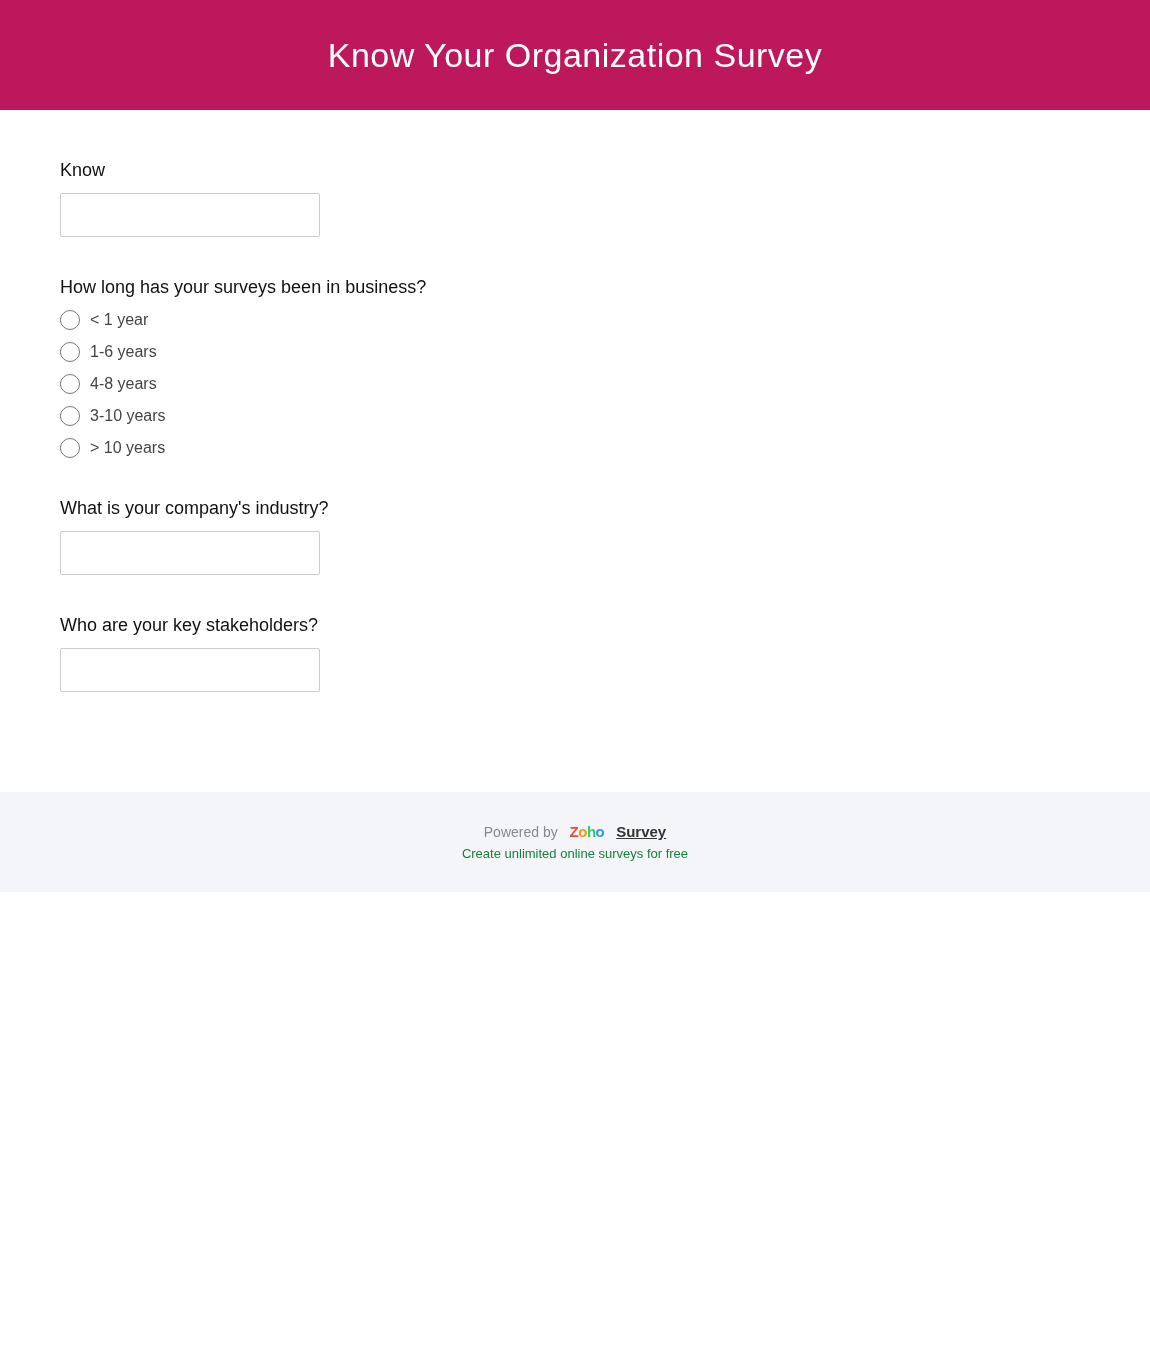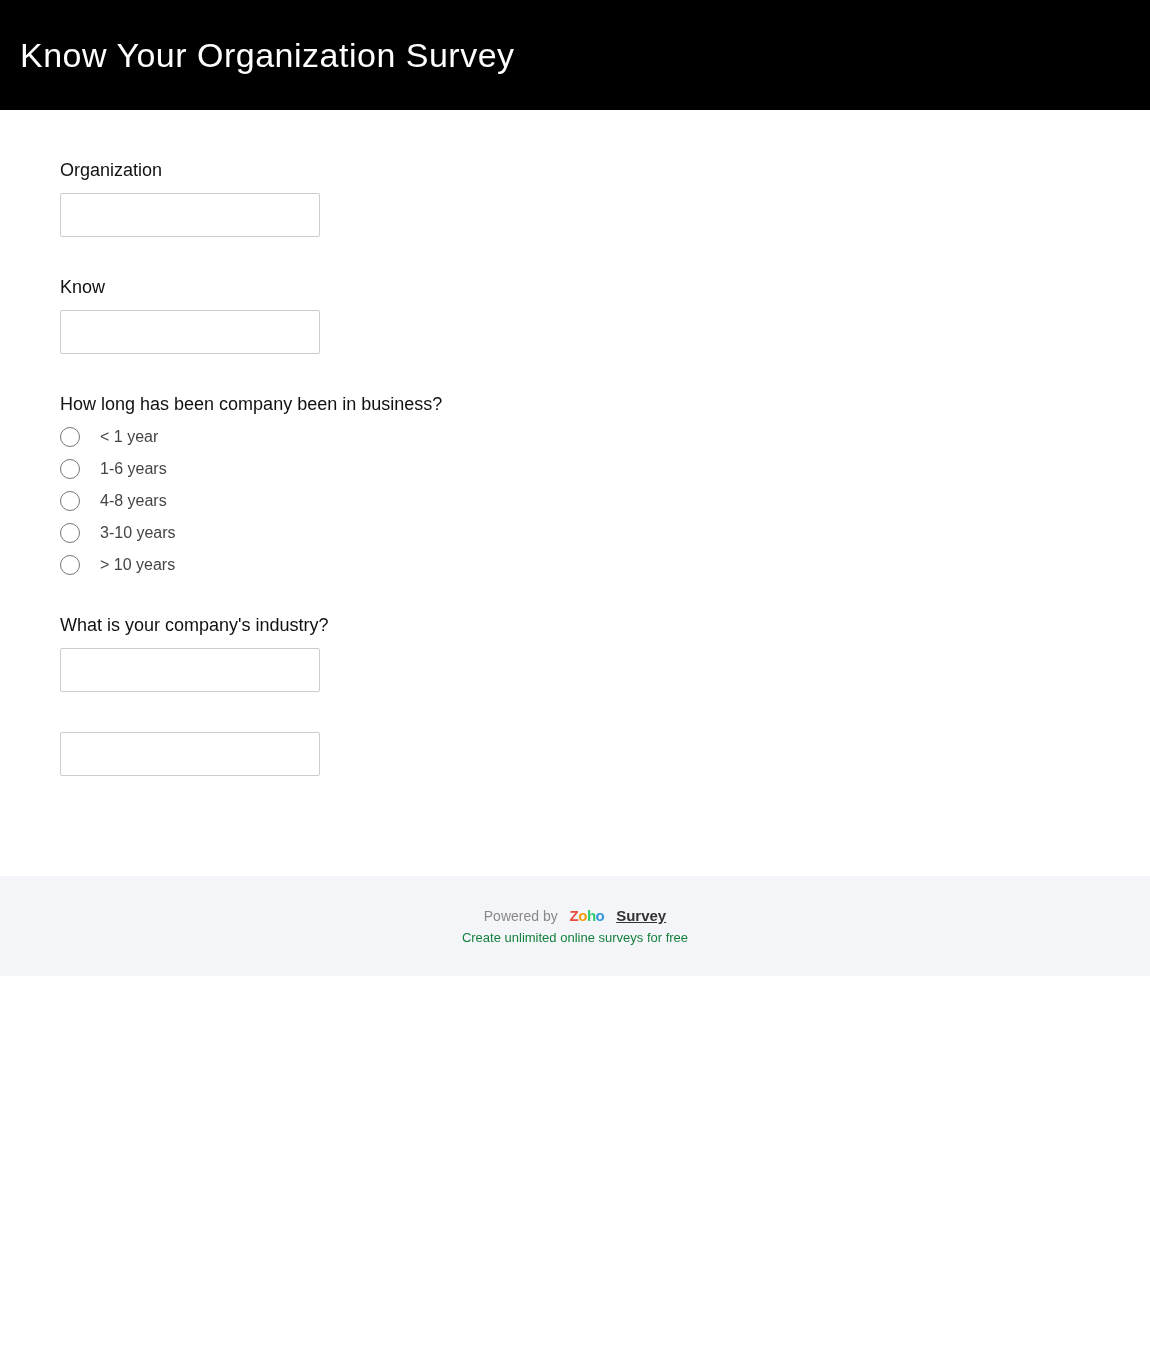--- a/index.html
+++ b/index.html
@@ -9,26 +9,26 @@
     }
 
     body {
       font-family: Arial, sans-serif;
       background-color: #ffffff;
       width: 1150px;
       min-height: 1360px;
     }
 
     .header {
-      background-color: #000000;
+      background-color: #be185d;
       width: 100%;
       padding: 30px 20px;
       display: flex;
       align-items: center;
-      justify-content: flex-start;
+      justify-content: center;
       min-height: 110px;
     }
 
     .header-title {
       color: #ffffff;
       font-size: 34px;
       font-weight: 400;
       letter-spacing: 0.5px;
     }
 
@@ -64,21 +64,21 @@
     .radio-group {
       display: flex;
       flex-direction: column;
       gap: 12px;
       margin-top: 4px;
     }
 
     .radio-option {
       display: flex;
       align-items: center;
-      gap: 20px;
+      gap: 10px;
       cursor: pointer;
     }
 
     .radio-option input[type="radio"] {
       width: 20px;
       height: 20px;
       accent-color: #5b5bd6;
       cursor: pointer;
     }
 
@@ -134,32 +134,28 @@
   </style>
 </head>
 <body>
 
 <div class="header">
   <h1 class="header-title">Know Your Organization Survey</h1>
 </div>
 
 <div class="form-body">
 
-  <div class="form-group">
-    <label class="form-label">Organization</label>
-    <input type="text" class="form-input" style="">
-  </div>
 
   <div class="form-group">
     <label class="form-label">Know</label>
     <input type="text" class="form-input" style="">
   </div>
 
   <div class="form-group">
-    <label class="form-label">How long has been company been in business?</label>
+    <label class="form-label">How long has your surveys been in business?</label>
     <div class="radio-group">
       <label class="radio-option">
         <input type="radio" name="business_duration" style="">
         <span class="radio-label">&lt; 1 year</span>
       </label>
       <label class="radio-option">
         <input type="radio" name="business_duration" style="">
         <span class="radio-label">1-6 years</span>
       </label>
       <label class="radio-option">
@@ -177,20 +173,21 @@
     </div>
   </div>
 
   <div class="form-group">
     <label class="form-label">What is your company's industry?</label>
     <input type="text" class="form-input" style="">
   </div>
 
 
   <div class="form-group">
+    <label class="form-label">Who are your key stakeholders?</label>
     <input type="text" class="form-input" style="">
   </div>
 
 </div>
 
 <div class="footer">
   <div class="footer-powered">
     <span>Powered by</span>
     &nbsp;
     <span class="zoho-logo">

